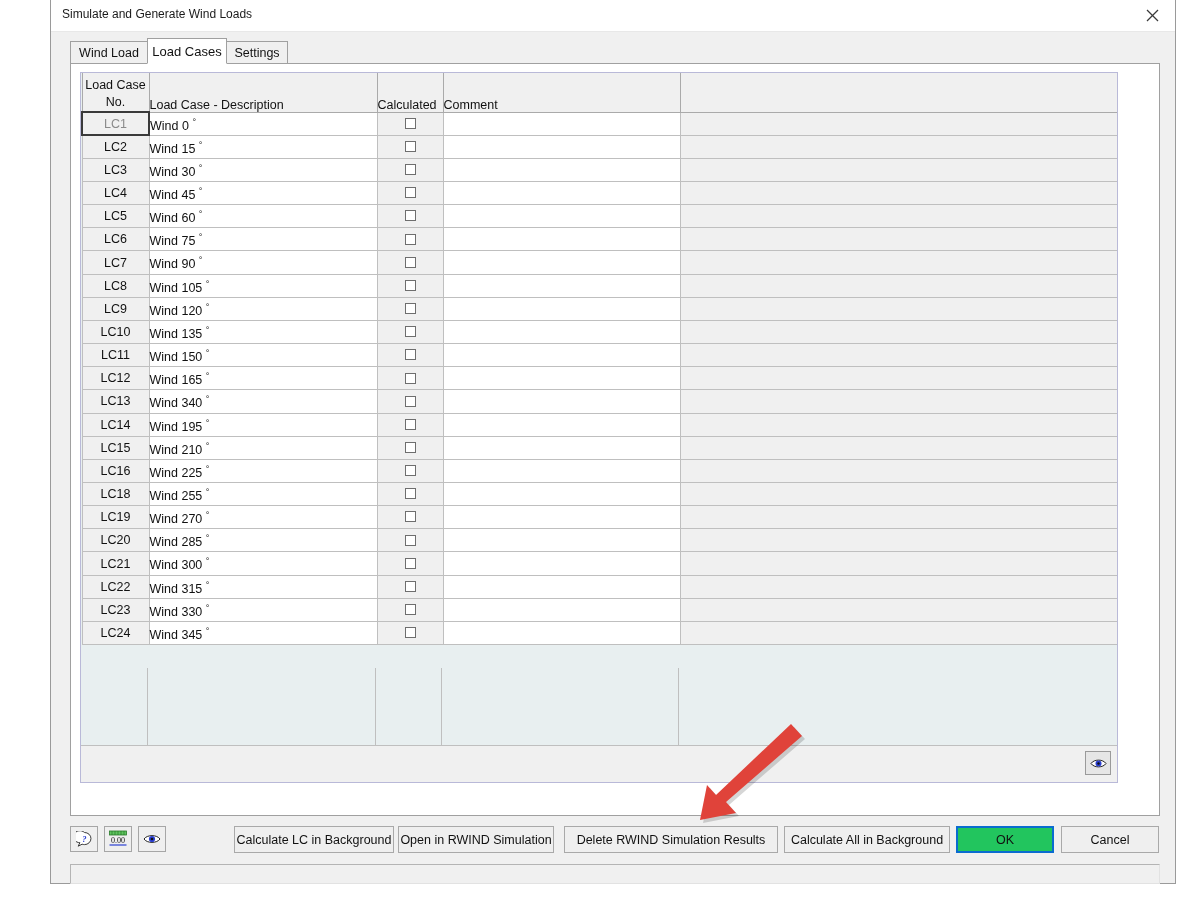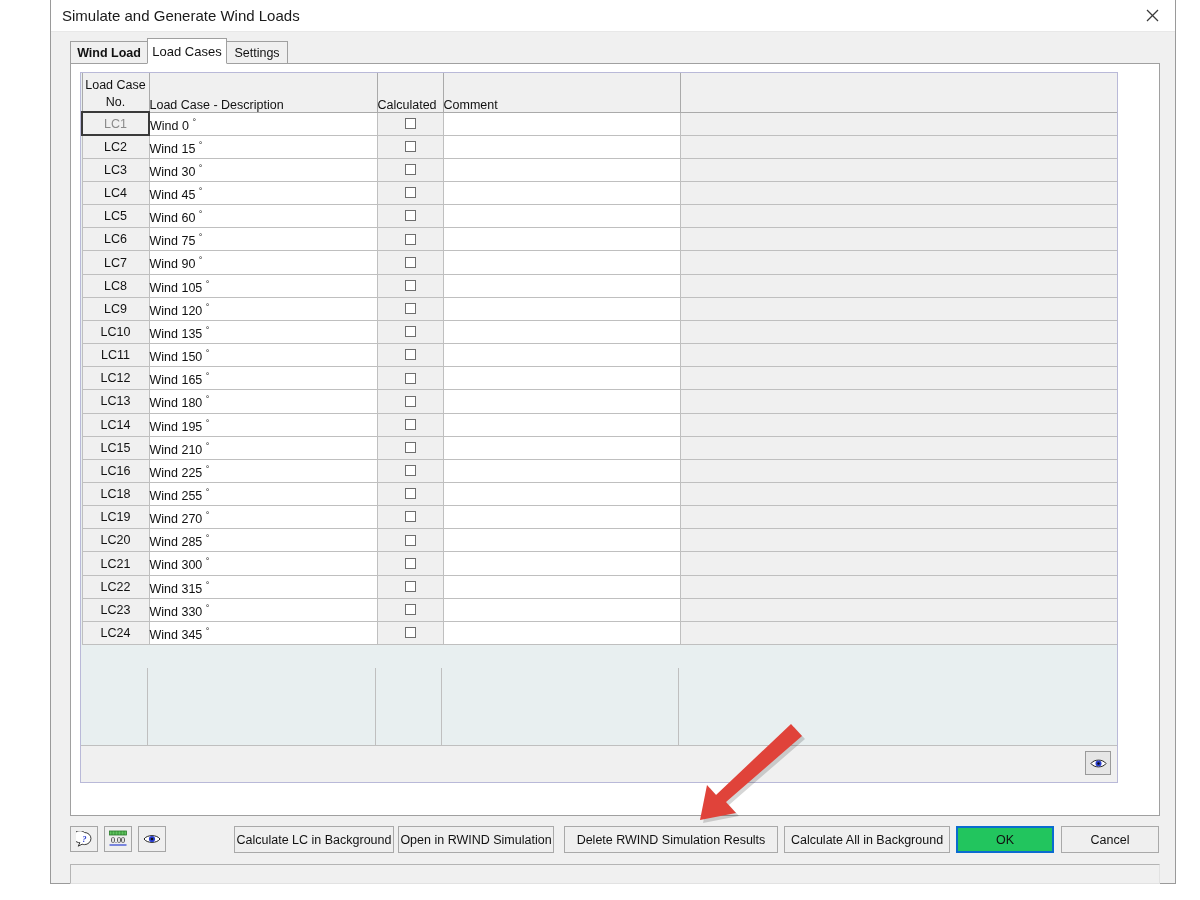--- a/index.html
+++ b/index.html
@@ -28,21 +28,21 @@
   #titlebar {
     position: relative;
     height: 31px;
     background: #ffffff;
     border-bottom: 1px solid #e8e8e8;
   }
   #title-text {
     position: absolute;
     left: 11px;
     top: 7px;
-    font-size: 15px;
+    font-size: 12px;
     color: #1a1a1a;
     white-space: nowrap;
   }
   #close-btn {
     position: absolute;
     right: 0px;
     top: 0px;
     width: 46px;
     height: 30px;
     display: flex;
@@ -298,21 +298,21 @@
     <div id="title-text">Simulate and Generate Wind Loads</div>
     <div id="close-btn">
       <svg width="13" height="13" viewBox="0 0 13 13">
         <line x1="1" y1="1" x2="12" y2="12" stroke="#3a3a3a" stroke-width="1.3"></line>
         <line x1="12" y1="1" x2="1" y2="12" stroke="#3a3a3a" stroke-width="1.3"></line>
       </svg>
     </div>
   </div>
 
   <div id="tabstrip">
-    <div class="tab" id="tab0" style="left: 0px; width: 78px; font-weight: bold;">
+    <div class="tab" id="tab0" style="left: 0px; width: 78px;">
       <span>Wind Load</span>
     </div>
     <div class="tab active" id="tab1" style="left: 77px; width: 80px;">
       <span>Load Cases</span>
     </div>
     <div class="tab" id="tab2" style="left: 156px; width: 62px; justify-content: center;">
       <span>Settings</span>
     </div>
   </div>
 
@@ -429,21 +429,21 @@
             </tr>
             <tr>
               <td class="n">LC12</td>
               <td class="d"><span>Wind 165</span> <span class="deg">°</span></td>
               <td class="k"><span class="chk"></span></td>
               <td class="cm"></td>
               <td class="rs"></td>
             </tr>
             <tr>
               <td class="n">LC13</td>
-              <td class="d"><span>Wind 180</span> <span class="deg">°</span></td>
+              <td class="d"><span>Wind 340</span> <span class="deg">°</span></td>
               <td class="k"><span class="chk"></span></td>
               <td class="cm"></td>
               <td class="rs"></td>
             </tr>
             <tr>
               <td class="n">LC14</td>
               <td class="d"><span>Wind 195</span> <span class="deg">°</span></td>
               <td class="k"><span class="chk"></span></td>
               <td class="cm"></td>
               <td class="rs"></td>

